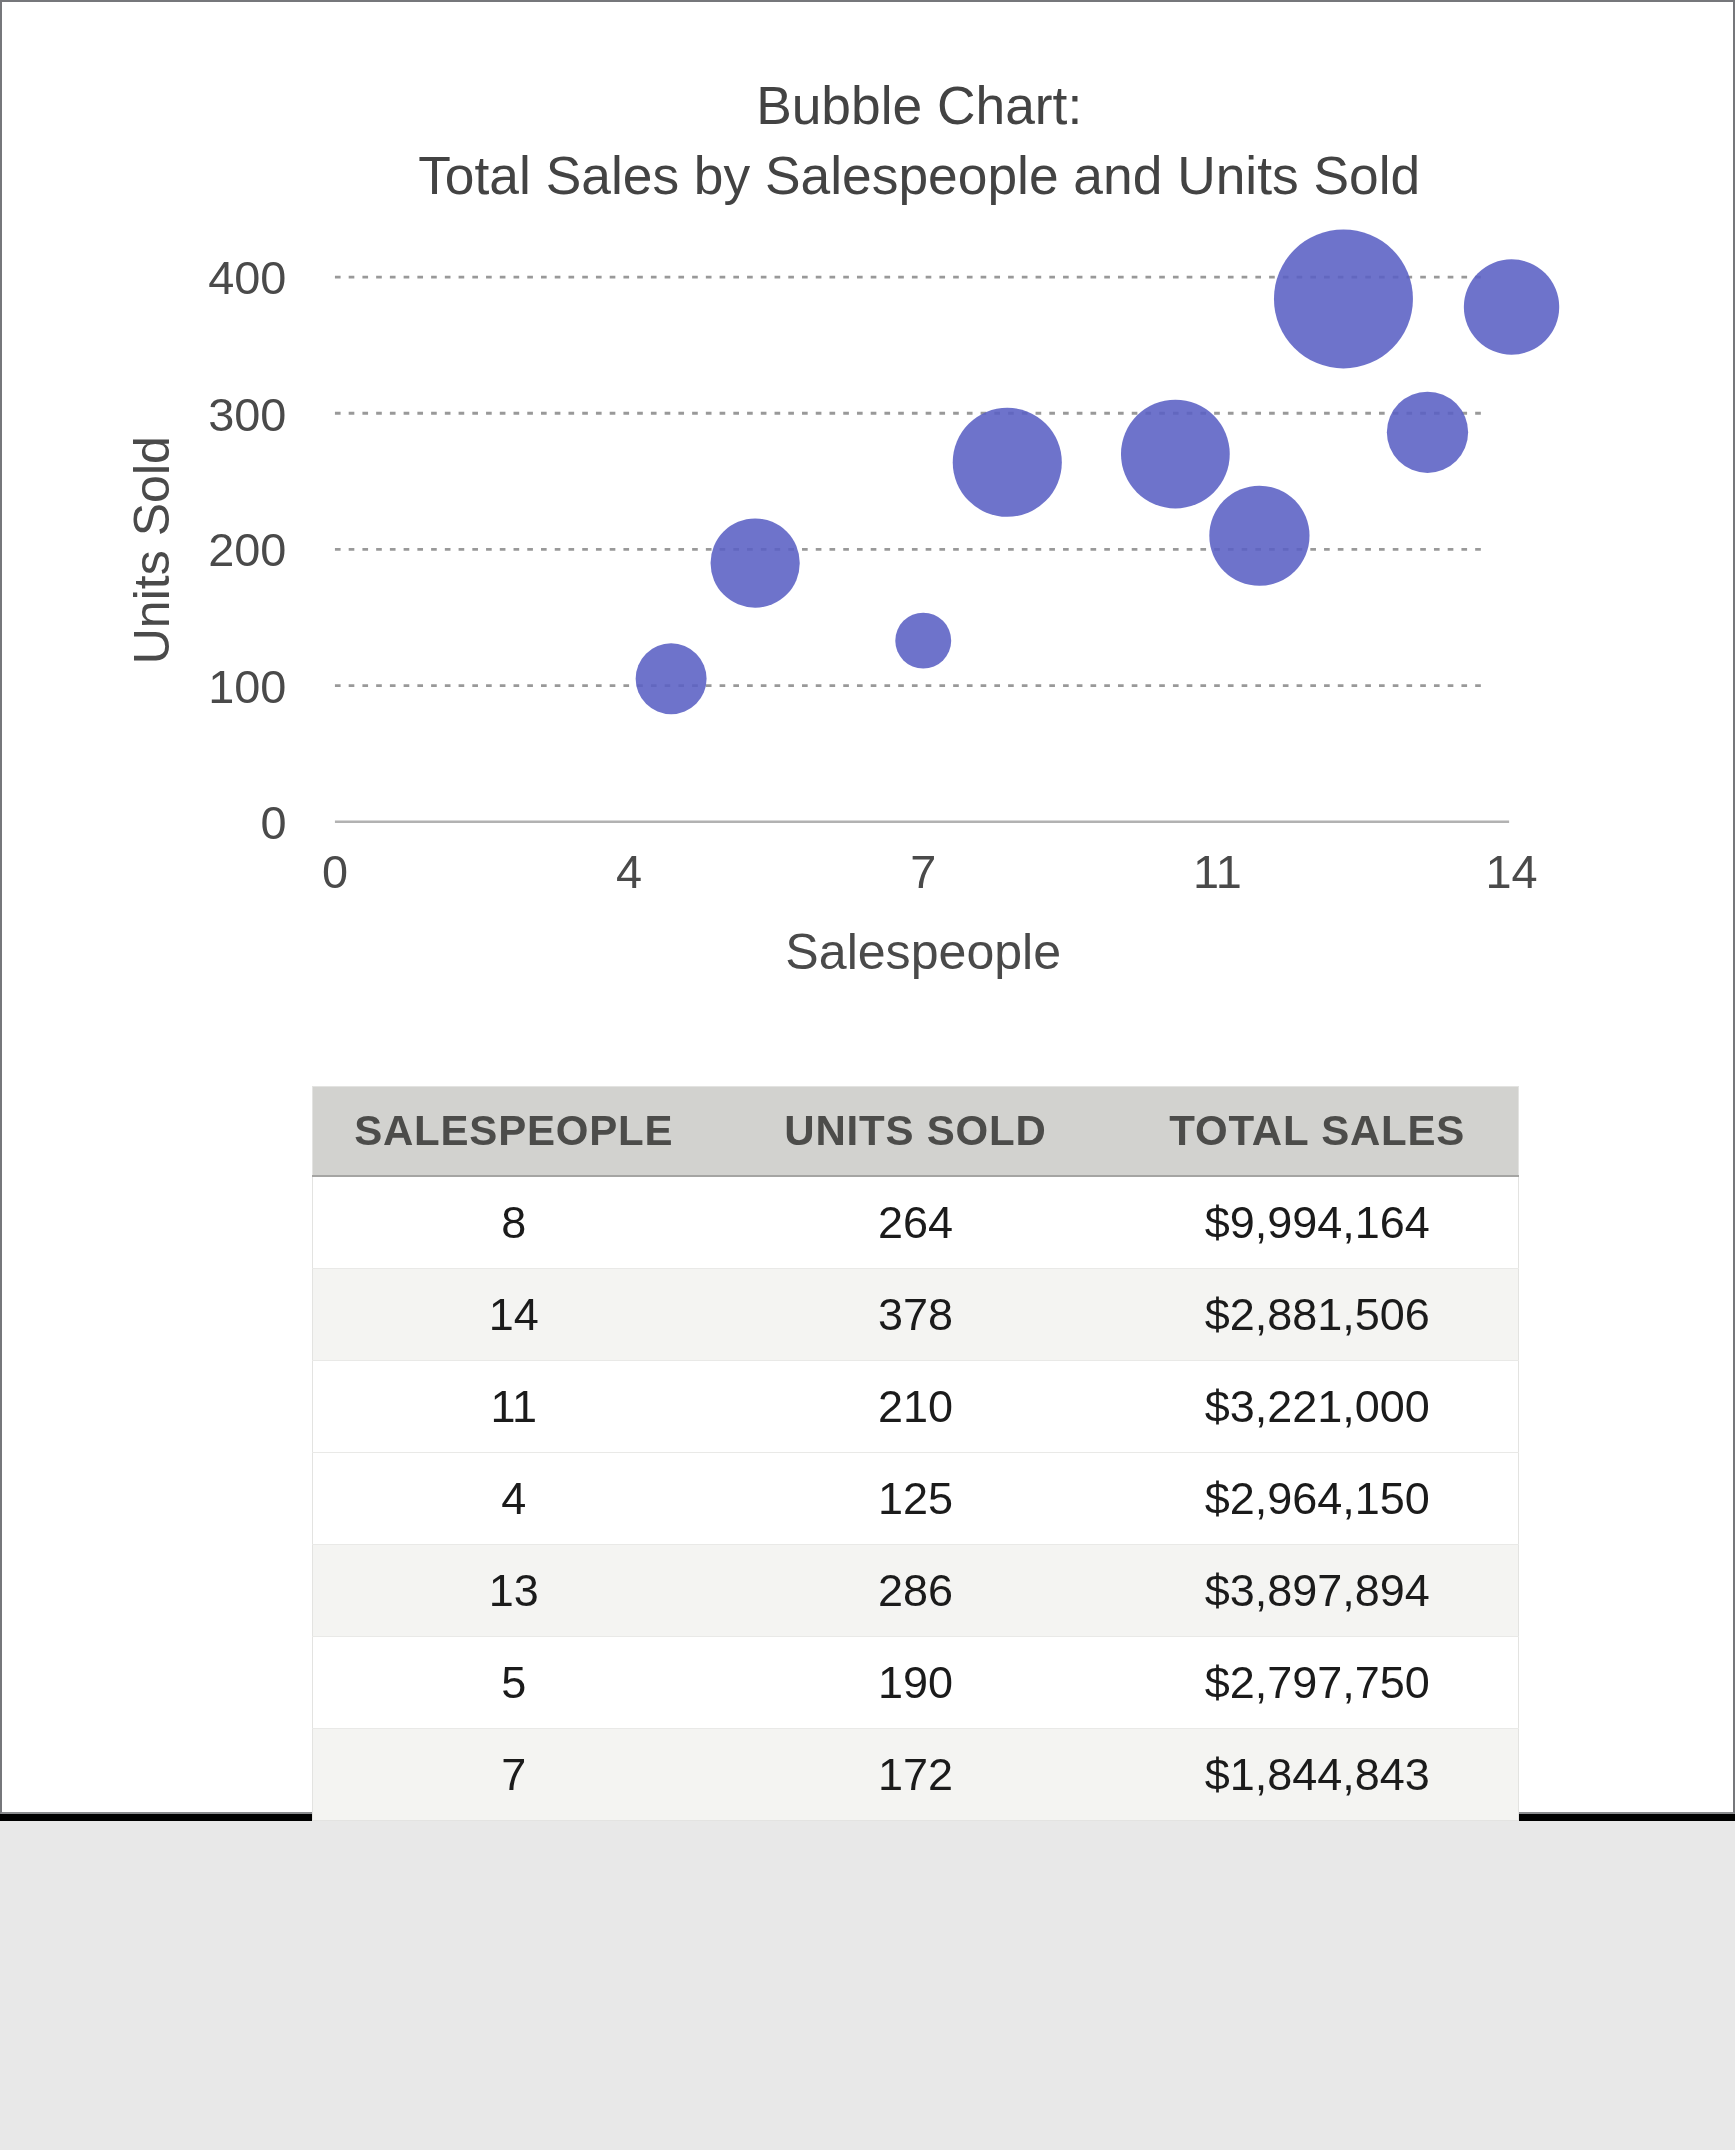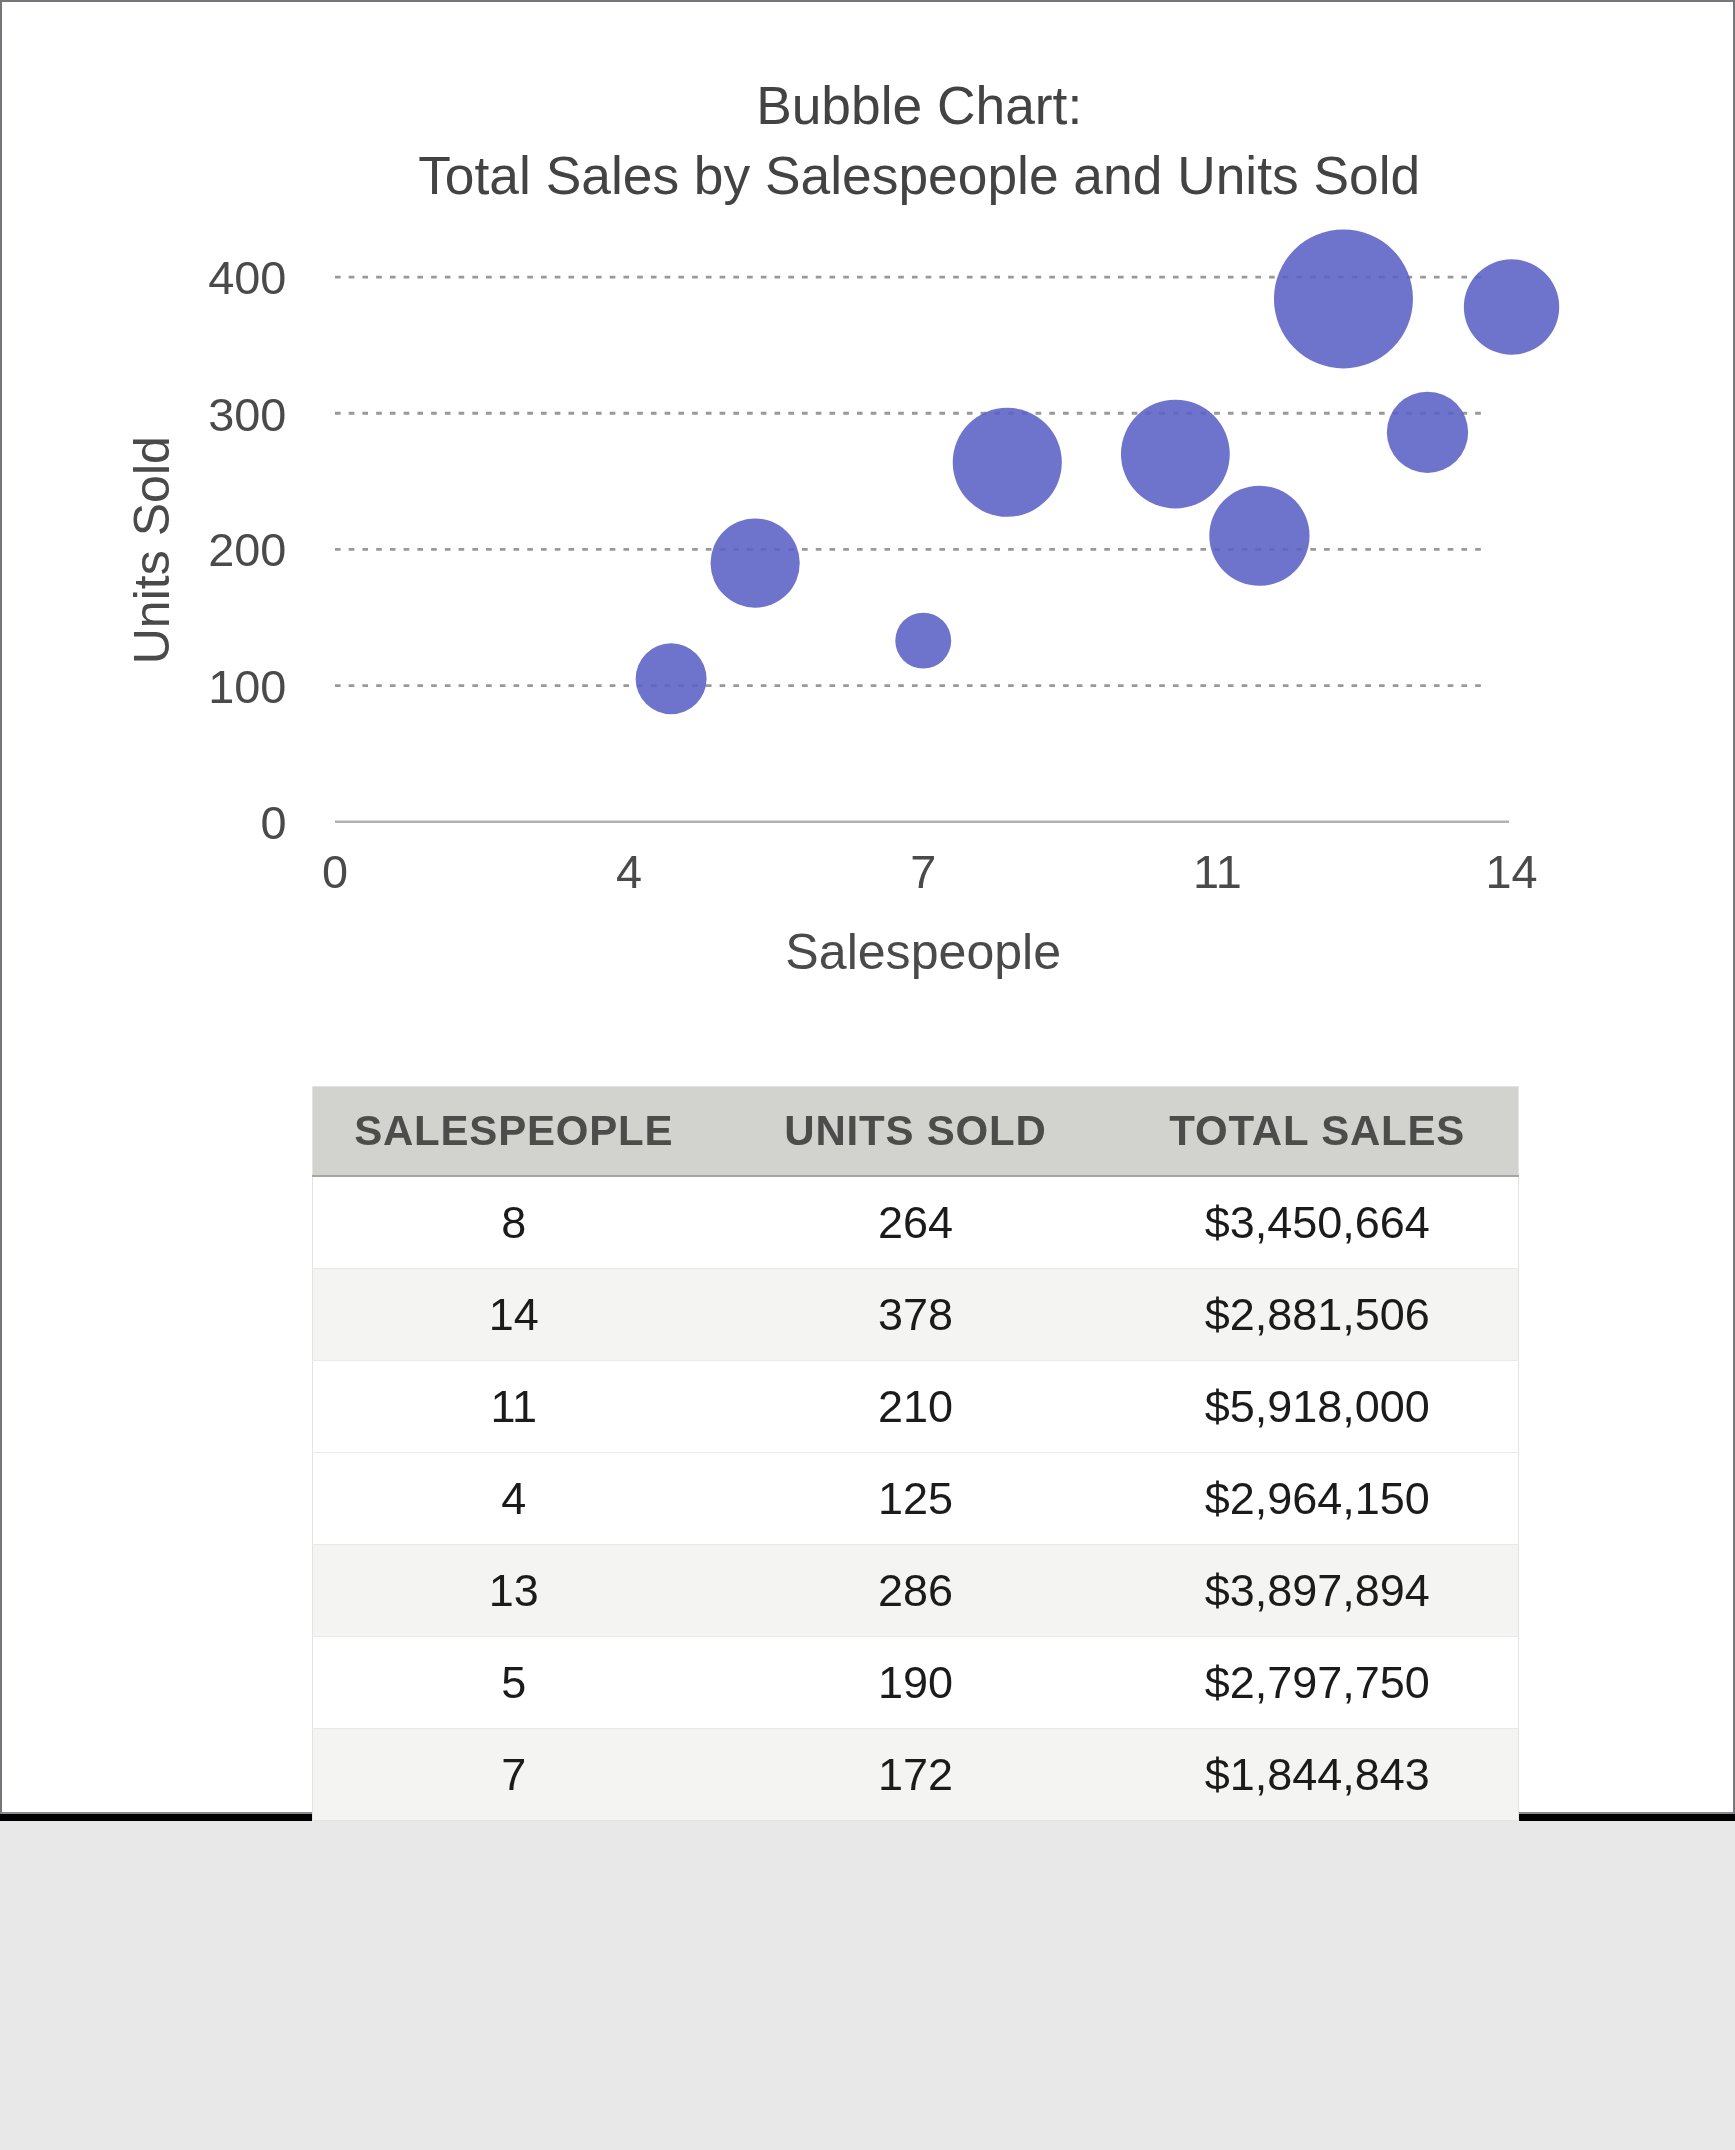--- a/index.html
+++ b/index.html
@@ -111,31 +111,31 @@
           <tr>
             <th>SALESPEOPLE</th>
             <th>UNITS SOLD</th>
             <th>TOTAL SALES</th>
           </tr>
         </thead>
         <tbody id="sales-table-body">
             <tr>
               <td>8</td>
               <td>264</td>
-              <td>$3,450,664</td>
+              <td>$9,994,164</td>
             </tr>
             <tr class="alt">
               <td>14</td>
               <td>378</td>
               <td>$2,881,506</td>
             </tr>
             <tr>
               <td>11</td>
               <td>210</td>
-              <td>$5,918,000</td>
+              <td>$3,221,000</td>
             </tr>
             <tr>
               <td>4</td>
               <td>125</td>
               <td>$2,964,150</td>
             </tr>
             <tr class="alt">
               <td>13</td>
               <td>286</td>
               <td>$3,897,894</td>

